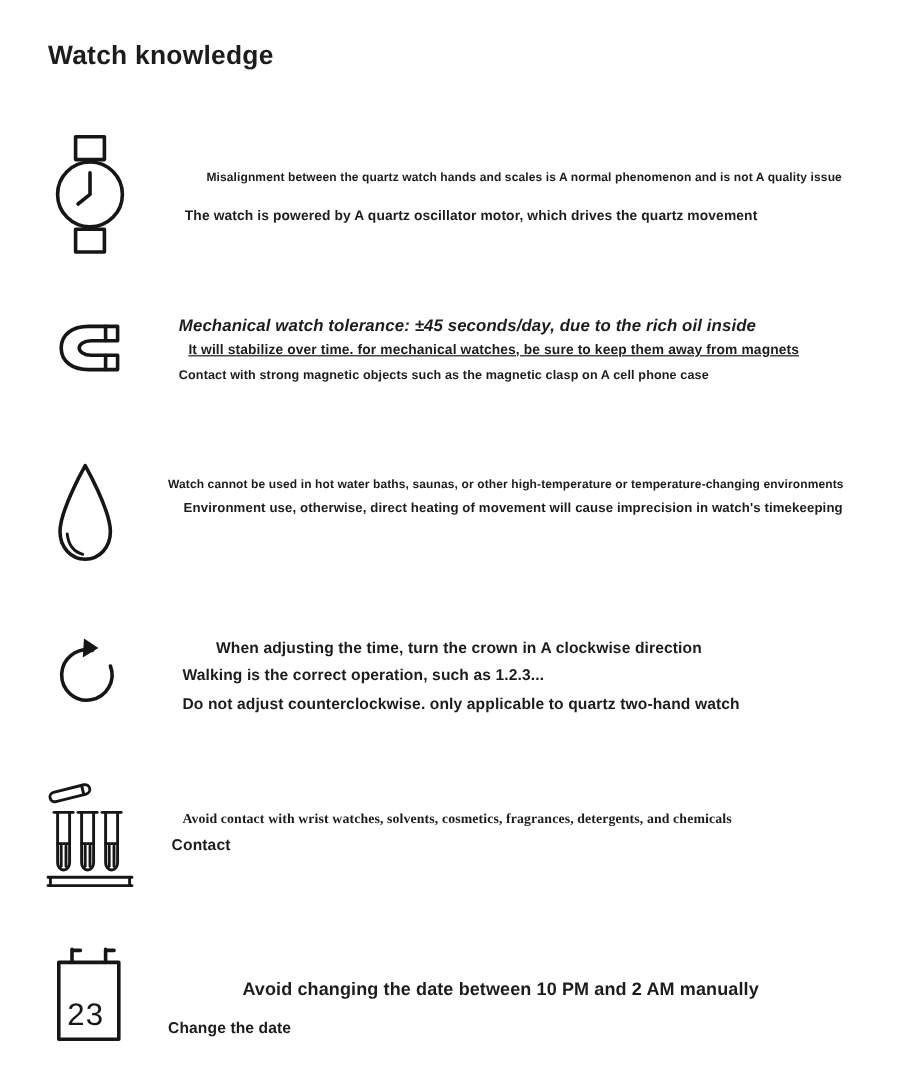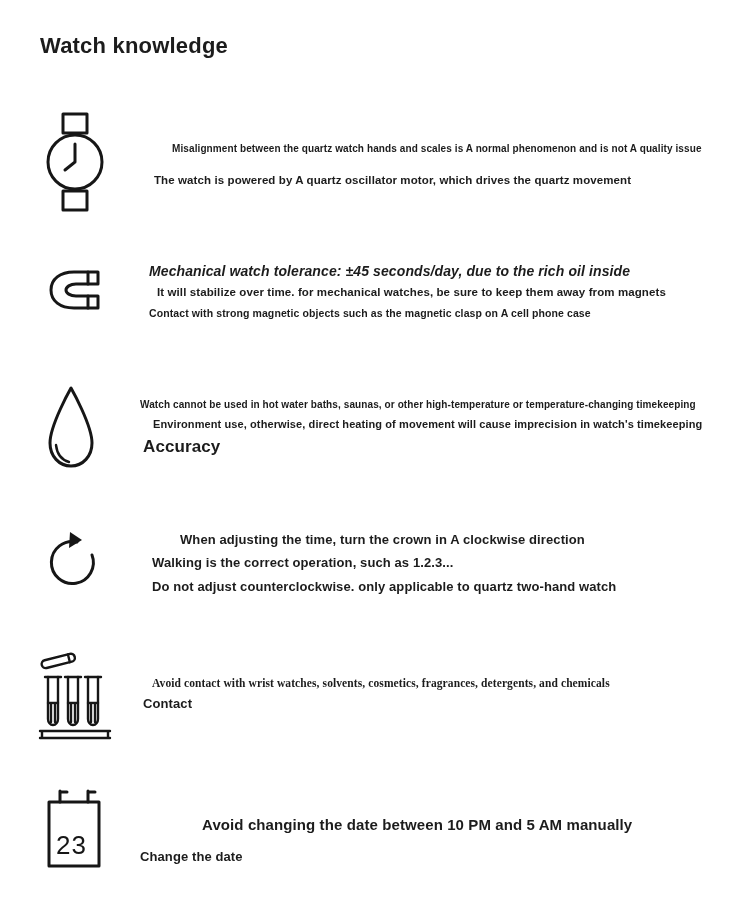--- a/index.html
+++ b/index.html
@@ -10,21 +10,21 @@
   .icon svg{display:block;width:100%;height:100%;}
   .txt{position:absolute;width:600px;}
   .line{white-space:nowrap;font-weight:700;letter-spacing:.1px;}
   
   .s1-txt{left:152px;top:143px;}
   .s1-l1{font-size:10px;margin-left:20px;}
   .s1-l2{font-size:11.5px;margin-top:20px;margin-left:2px;}
   
   .s2-txt{left:149px;top:263px;}
   .s2-l1{font-size:14px;font-style:italic;}
-  .s2-l2{font-size:11.5px;margin-top:7px;margin-left:8px;}
+  .s2-l2{font-size:11.5px;margin-top:7px;margin-left:8px;text-decoration:underline;}
   .s2-l3{font-size:10.5px;margin-top:9px;margin-left:0;}
   
   .s3-txt{left:140px;top:399px;}
   .s3-l1{font-size:10px;}
   .s3-l2{font-size:11px;margin-top:8px;margin-left:13px;}
   .s3-l3{font-size:17px;margin-top:7px;margin-left:3px;}
   
   .s4-txt{left:152px;top:532px;}
   .s4-l1{font-size:13px;margin-left:28px;}
   .s4-l2{font-size:13px;margin-top:8px;}
@@ -80,23 +80,22 @@
     <div class="line s2-l3">Contact with strong magnetic objects such as the magnetic clasp on A cell phone case</div>
   </div>
 
   <div class="icon i3">
     <svg viewBox="0 0 58 92">
       <path class="stroke" stroke-width="3.4" d="M29,5 C29,5 8,42 8,60 C8,73 17,83 29,83 C41,83 50,73 50,60 C50,42 29,5 29,5 Z"></path>
       <path class="stroke-thin" d="M14,62 C15,71 20,77 27,79"></path>
     </svg>
   </div>
   <div class="txt s3-txt">
-    <div class="line s3-l1">Watch cannot be used in hot water baths, saunas, or other high-temperature or temperature-changing timekeeping</div>
+    <div class="line s3-l1">Watch cannot be used in hot water baths, saunas, or other high-temperature or temperature-changing environments</div>
     <div class="line s3-l2">Environment use, otherwise, direct heating of movement will cause imprecision in watch's timekeeping</div>
-    <div class="line s3-l3">Accuracy</div>
   </div>
 
   <div class="icon i4">
     <svg viewBox="0 0 62 72">
       <path class="stroke" stroke-width="3.4" d="M48,31 A21 21 0 1 1 33,18"></path>
       <path d="M38,16 L26,8 L25,24 Z" fill="#161616" stroke="none"></path>
     </svg>
   </div>
   <div class="txt s4-txt">
     <div class="line s4-l1">When adjusting the time, turn the crown in A clockwise direction</div>
@@ -132,17 +131,17 @@
   </div>
 
   <div class="icon i6">
     <svg viewBox="0 0 60 82">
       <rect class="stroke" x="5" y="14" width="50" height="64"></rect>
       <path class="stroke" d="M16,3 V14 M44,3 V14 M16,4 H23 M44,4 H51"></path>
       <text class="cal-num" x="12" y="66">23</text>
     </svg>
   </div>
   <div class="txt s6-txt">
-    <div class="line s6-l1">Avoid changing the date between 10 PM and 5 AM manually</div>
+    <div class="line s6-l1">Avoid changing the date between 10 PM and 2 AM manually</div>
     <div class="line s6-l2">Change the date</div>
   </div>
 
 </div>
 
 </body></html>

